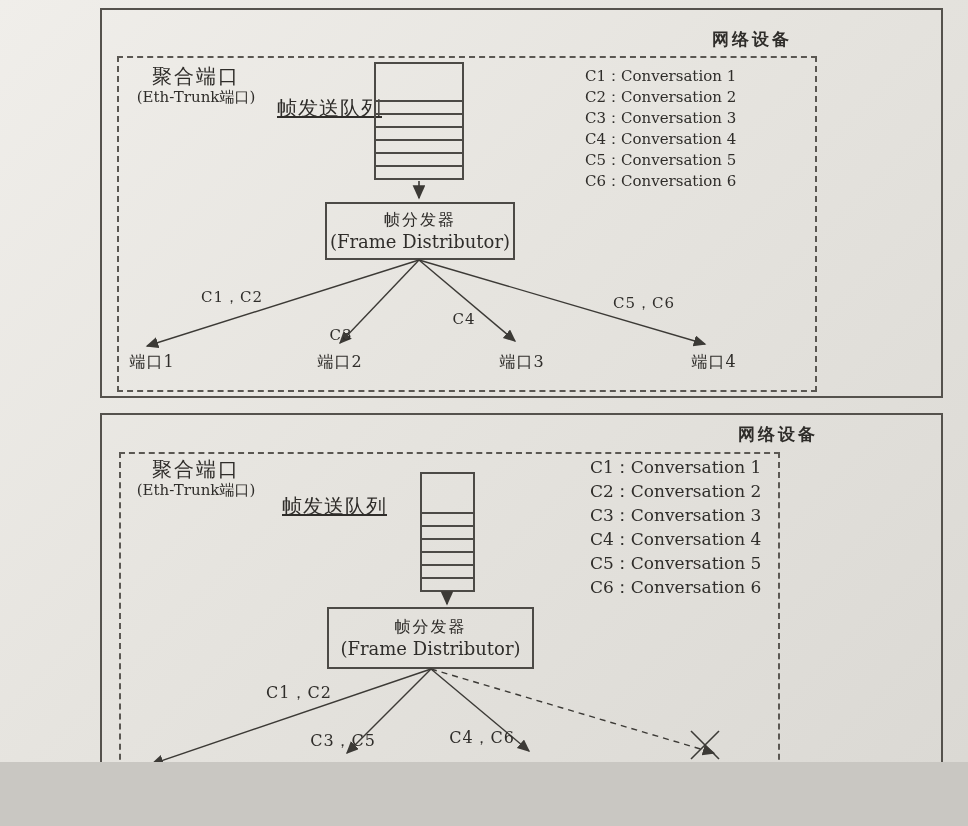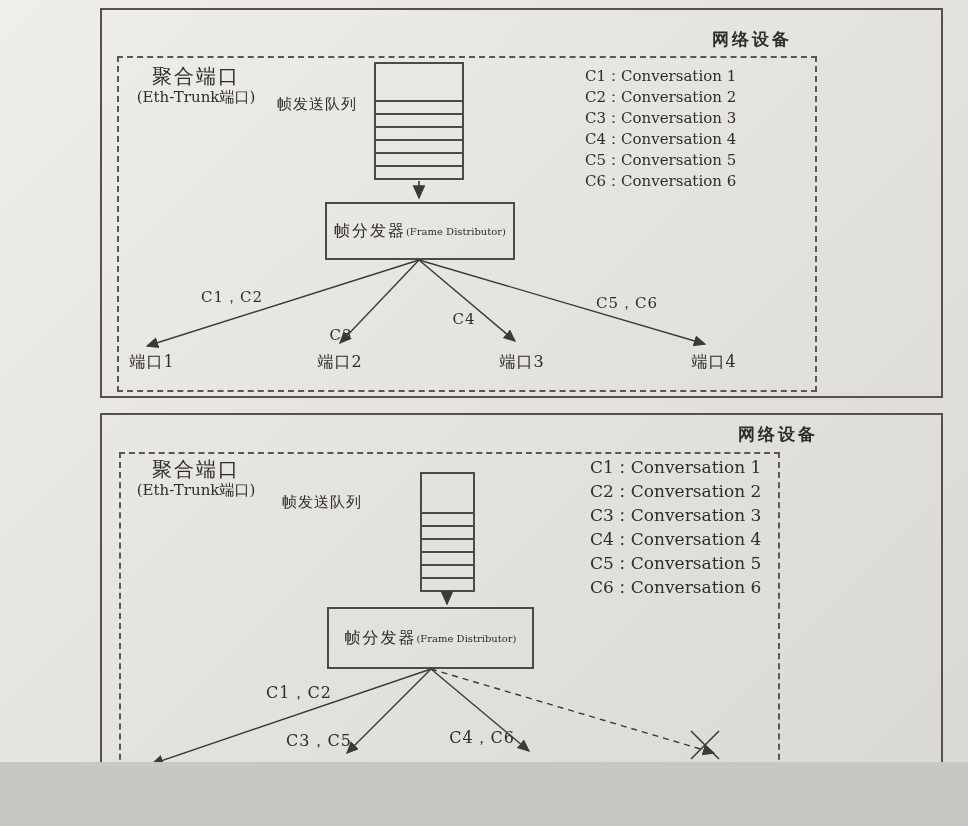--- a/index.html
+++ b/index.html
@@ -29,44 +29,44 @@
   .device-label { position: absolute; font-size: 17px; letter-spacing: 3px; font-weight: bold; }
   .dl1 { left: 610px; top: 18px; }
   .dl2 { left: 636px; top: 8px; }
 
   .agg-label { position: absolute; width: 140px; text-align: center; line-height: 21px; }
   .agg-label .t1 { font-size: 20px; letter-spacing: 2px; }
   .agg-label .t2 { font-size: 15px; text-align: center; }
   .al1 { left: 24px; top: 56px; }
   .al2 { left: 24px; top: 44px; }
 
-  .queue-label { position: absolute; font-size: 15px; letter-spacing: 1px; }
+  .queue-label { position: absolute; font-size: 20px; letter-spacing: 1px; text-decoration: underline; }
   .ql1 { left: 175px; top: 85px; }
   .ql2 { left: 180px; top: 78px; }
 
   .queue {
     position: absolute;
     border: 2px solid #4c4a46;
     background: transparent;
   }
   .q1 { left: 272px; top: 52px; width: 90px; height: 118px; }
   .q2 { left: 318px; top: 57px; width: 55px; height: 120px; }
   .queue .slots { position: absolute; left: 0; right: 0; bottom: 0; }
   .queue .slot { height: 13px; border-top: 2px solid #4c4a46; }
 
   .distributor {
     position: absolute;
     border: 2px solid #4c4a46;
-    display: flex; flex-direction: row;
+    display: flex; flex-direction: column;
     align-items: center; justify-content: center;
   }
   .d1 { left: 223px; top: 192px; width: 190px; height: 58px; }
   .d2 { left: 225px; top: 192px; width: 207px; height: 62px; }
   .dist-title { font-size: 16px; letter-spacing: 2px; }
-  .dist-sub { font-size: 10px; }
+  .dist-sub { font-size: 18px; }
 
   .legend { position: absolute; }
   .lg1 { left: 483px; top: 56px; font-size: 15px; line-height: 21px; }
   .lg2 { left: 488px; top: 40px; font-size: 17px; line-height: 24px; }
 
   .wires { position: absolute; left: 0; top: 0; pointer-events: none; }
 
   .flow {
     position: absolute; width: 90px; text-align: center;
     font-size: 15px; letter-spacing: 1px;
@@ -132,21 +132,21 @@
       <line x1="317" y1="171" x2="317" y2="188" stroke="#3c3a36" stroke-width="1.6" marker-end="url(#ah1)"></line>
       <line x1="317" y1="250" x2="45" y2="336" stroke="#3c3a36" stroke-width="1.4" marker-end="url(#ah1)"></line>
       <line x1="317" y1="250" x2="238" y2="333" stroke="#3c3a36" stroke-width="1.4" marker-end="url(#ah1)"></line>
       <line x1="317" y1="250" x2="413" y2="331" stroke="#3c3a36" stroke-width="1.4" marker-end="url(#ah1)"></line>
       <line x1="317" y1="250" x2="603" y2="334" stroke="#3c3a36" stroke-width="1.4" marker-end="url(#ah1)"></line>
     </svg>
 
     <span class="flow" style="left:85px;  top:278px;">C1，C2</span>
     <span class="flow" style="left:194px; top:316px;">C3</span>
     <span class="flow" style="left:317px; top:300px;">C4</span>
-    <span class="flow" style="left:480px; top:284px;">C5，C6</span>
+    <span class="flow" style="left:497px; top:284px;">C5，C6</span>
 
     <span class="port" style="left:5px;   top:342px;">端口1</span>
     <span class="port" style="left:193px; top:342px;">端口2</span>
     <span class="port" style="left:375px; top:342px;">端口3</span>
     <span class="port" style="left:567px; top:342px;">端口4</span>
   </section>
 
   <section class="panel panel2">
     <div class="device-label dl2">网络设备</div>
     <div class="dashed-box db2"></div>
@@ -194,21 +194,21 @@
       <line x1="329" y1="254" x2="245" y2="338" stroke="#3c3a36" stroke-width="1.4" marker-end="url(#ah2)"></line>
       <line x1="329" y1="254" x2="427" y2="336" stroke="#3c3a36" stroke-width="1.4" marker-end="url(#ah2)"></line>
       <line x1="329" y1="254" x2="612" y2="338" stroke="#3c3a36" stroke-width="1.4" stroke-dasharray="6 5" marker-end="url(#ah2)"></line>
       <g>
         <line x1="589" y1="316" x2="617" y2="344" stroke="#3c3a36" stroke-width="1.6"></line>
         <line x1="617" y1="316" x2="589" y2="344" stroke="#3c3a36" stroke-width="1.6"></line>
       </g>
     </svg>
 
     <span class="flow" style="left:152px; top:268px;">C1，C2</span>
-    <span class="flow" style="left:172px; top:316px;">C3，C5</span>
+    <span class="flow" style="left:184px; top:316px;text-align:right;">C3，C5</span>
     <span class="flow" style="left:323px; top:313px;text-align:right;">C4，C6</span>
 
     <span class="port" style="left:3px;   top:355px;">端口1</span>
     <span class="port" style="left:193px; top:355px;">端口2</span>
     <span class="port" style="left:383px; top:355px;">端口3</span>
     <span class="port" style="left:578px; top:355px;">端口4</span>
   </section>
 
   <div class="bottom-strip"></div>
 </div>

